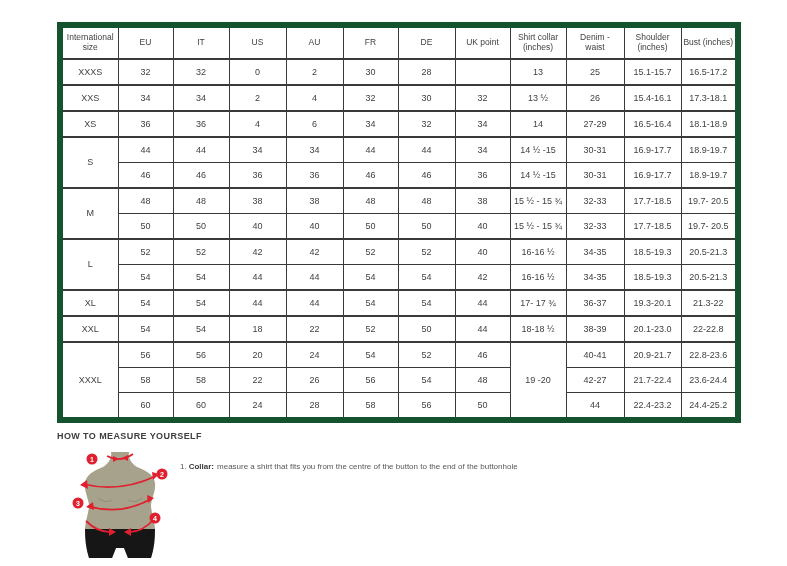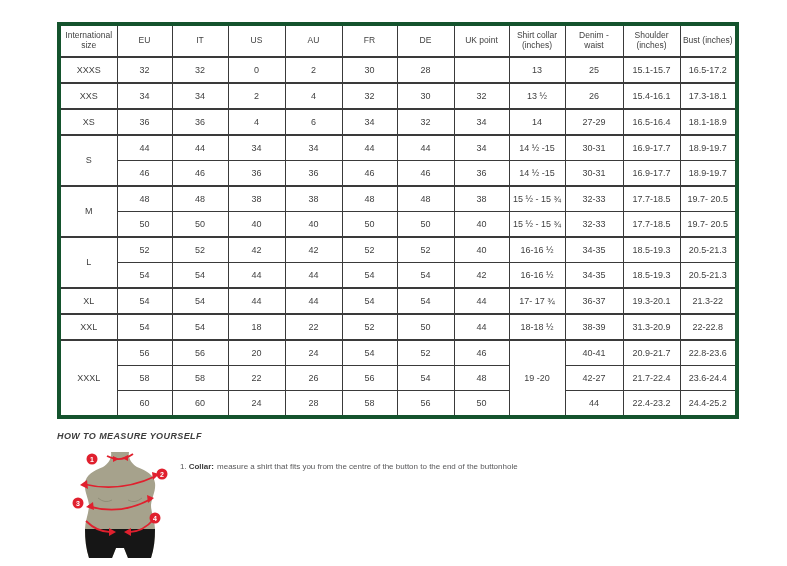--- a/index.html
+++ b/index.html
@@ -1,29 +1,29 @@
 <!DOCTYPE html>
 <html><head>
 <meta charset="utf-8">
 <style>
   html,body{margin:0;padding:0;background:#fff;}
   .page{position:relative;width:787px;height:566px;background:#fff;overflow:hidden;
         font-family:"Liberation Sans",sans-serif;color:#3f3f3f;}
 
   
   table.size{position:absolute;left:57px;top:22px;width:678px;border-collapse:collapse;
-             table-layout:fixed;border:4px solid #14532d;}
+             table-layout:fixed;border:6px solid #14532d;}
   table.size td{border:1px solid #3a3a3a;text-align:center;vertical-align:middle;
                 font-size:9px;color:#3f3f3f;padding:0;height:24px;line-height:1.15;}
   table.size thead td{height:30px;font-size:8.5px;}
   table.size tr.g td{border-top-width:2px;}
 
   
   .m-heading{position:absolute;left:57px;top:431px;font-size:9px;font-weight:bold;
-             color:#3d3d3d;letter-spacing:.4px;font-style:italic;}
+             color:#3d3d3d;letter-spacing:.4px;}
   .m-list{position:absolute;left:168px;top:450px;list-style:none;margin:12px;padding:0;}
   .m-list li{font-size:8px;color:#58585a;margin:0 0 7px 0;line-height:9px;white-space:nowrap;}
   .m-list .num{margin-right:2px;}
   .m-list .lbl{font-weight:bold;color:#3b3b3b;margin-right:3px;}
   .figure{position:absolute;left:62px;top:445px;width:115px;height:121px;}
   .badge-num{font-size:7px;font-weight:bold;fill:#fff;text-anchor:middle;
              font-family:"Liberation Sans",sans-serif;}
 </style>
 </head>
 <body>
@@ -231,21 +231,21 @@
         <td>XXL</td>
         <td>54</td>
         <td>54</td>
         <td>18</td>
         <td>22</td>
         <td>52</td>
         <td>50</td>
         <td>44</td>
         <td>18-18 ½</td>
         <td>38-39</td>
-        <td>31.3-20.9</td>
+        <td>20.1-23.0</td>
         <td>22-22.8</td>
       </tr>
       <tr class="g">
         <td rowspan="3">XXXL</td>
         <td>56</td>
         <td>56</td>
         <td>20</td>
         <td>24</td>
         <td>54</td>
         <td>52</td>

